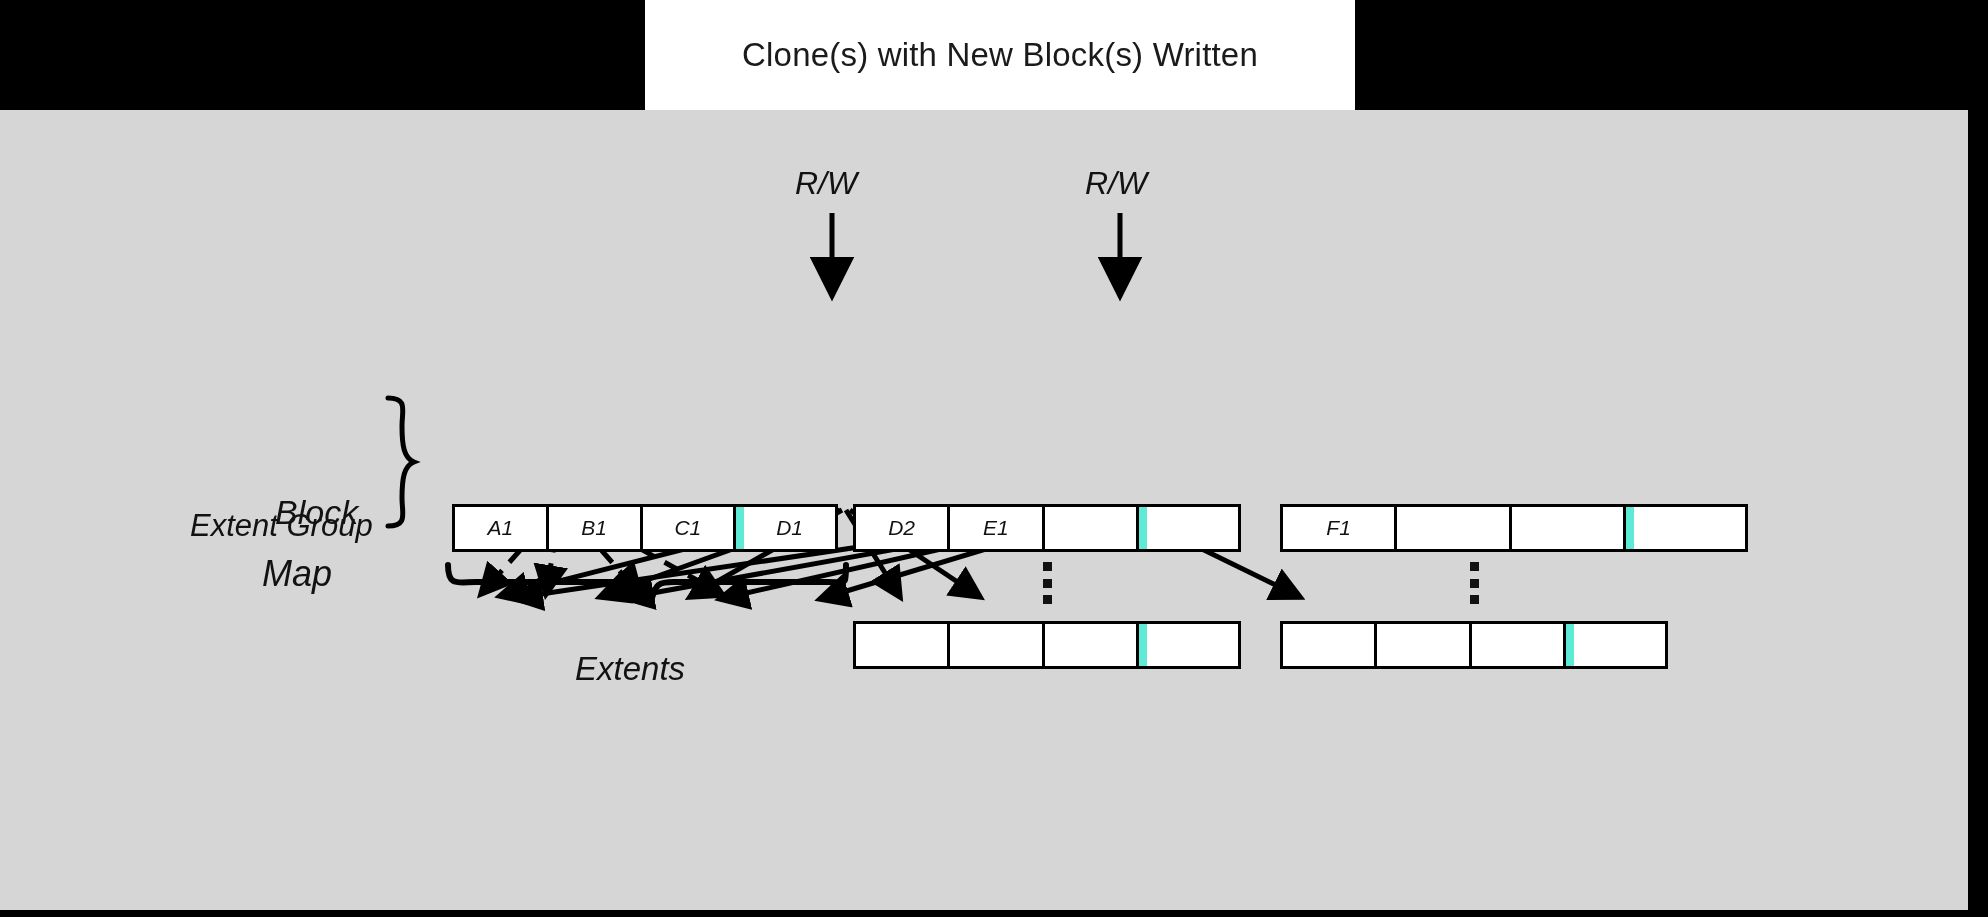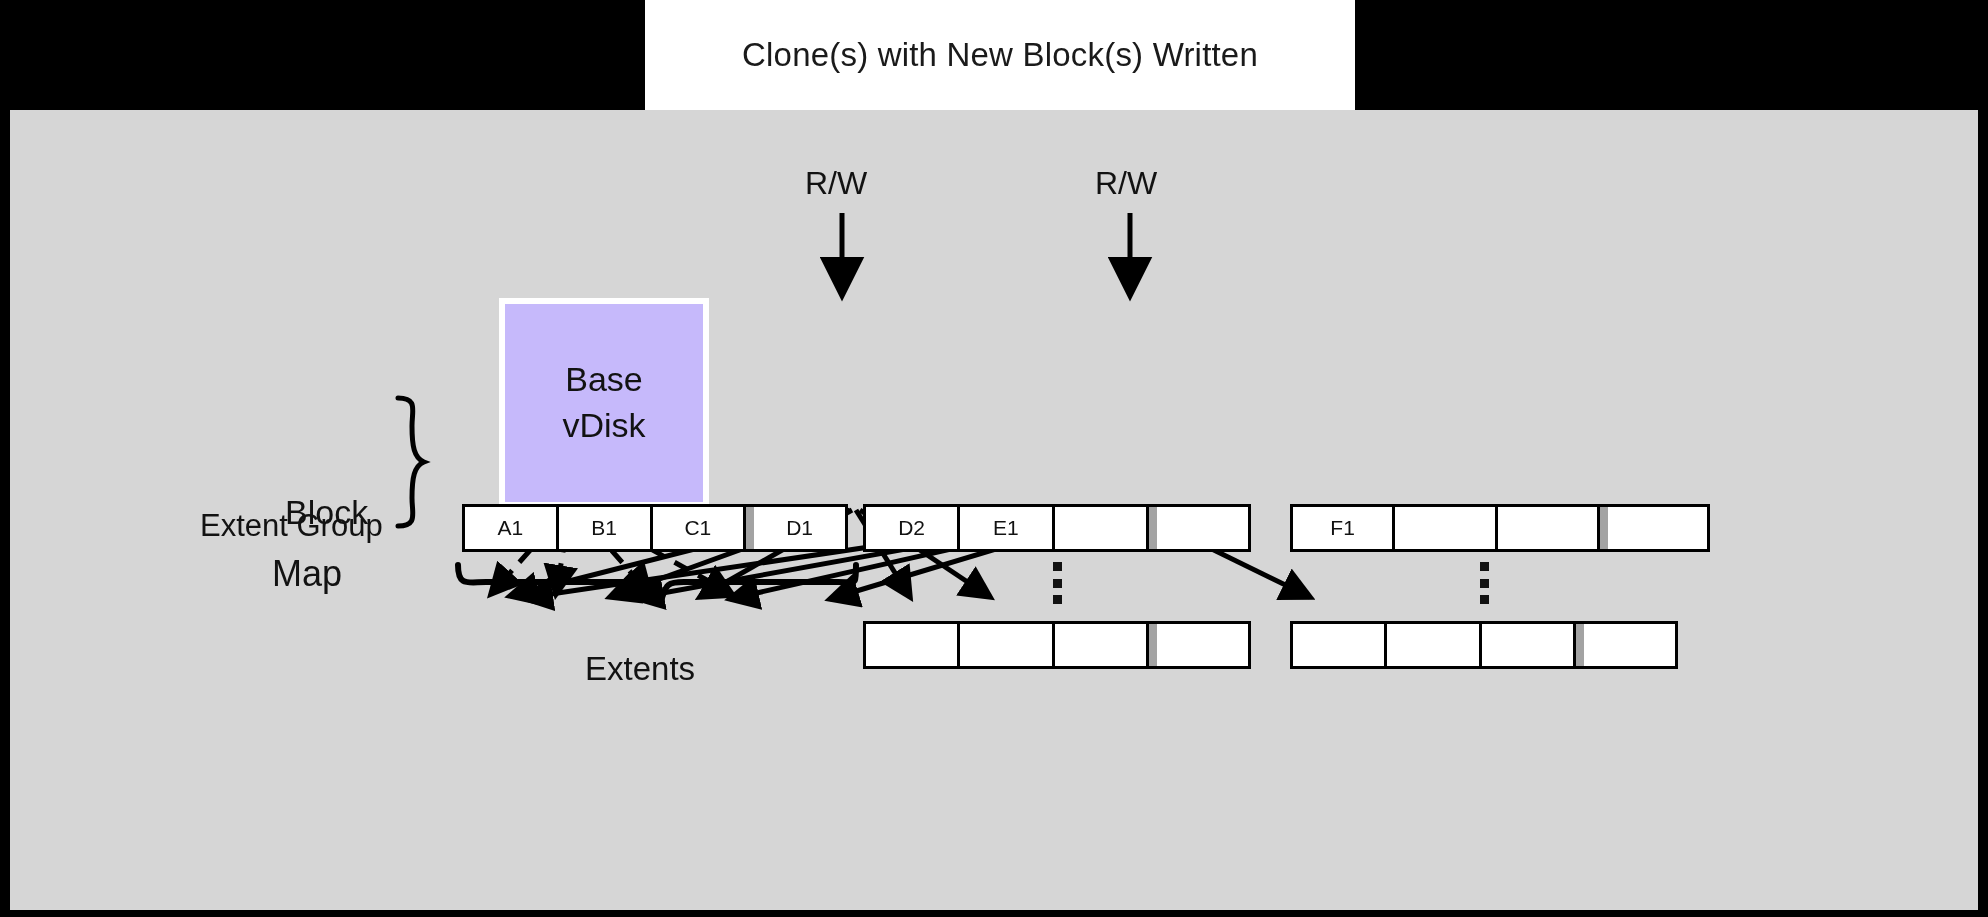--- a/index.html
+++ b/index.html
@@ -22,22 +22,23 @@
     background:#ffffff;
     display:flex;align-items:center;justify-content:center;
   }
   .title-text{
     font-size:33px;color:#1a1a1a;letter-spacing:0.2px;font-weight:400;
     white-space:nowrap;
   }
 
   
   .canvas{
-    position:absolute;left:10px;top:110px;width:1968px;height:800px;
+    position:absolute;left:0;top:110px;width:1968px;height:800px;
     background:#d6d6d6;
+    font-style:italic;
   }
 
   
   .vbox{
     position:absolute;
     background:#c6b9fb;
     border:6px solid #ffffff;
     box-sizing:border-box;
     display:flex;align-items:center;justify-content:center;
     text-align:center;
@@ -67,38 +68,38 @@
   
   .lbl{position:absolute;color:#121212;white-space:nowrap;}
   #lbl-block{left:237px;top:383px;font-size:34px;margin-left:38px;}
   #lbl-map{left:262px;top:443px;font-size:36px;}
   #lbl-extentgroup{left:190px;top:398px;font-size:31px;}
   #lbl-extents{left:575px;top:540px;font-size:33px;}
 
   
   .eg{
     position:absolute;display:flex;
-    background:#a3a3a3;
+    background:#5eead4;
     border:3px solid #000000;
     box-sizing:border-box;
     height:48px;
   }
   .cell{
     flex:1 1 0;
     border-right:3px solid #000000;
     box-sizing:border-box;
     display:flex;align-items:center;justify-content:center;
     font-size:21px;color:#121212;
     background:#ffffff;
   }
   .cell:last-child{border-right:none;margin-left:8px;}
 
   #eg-r1c1{left:452px;top:394px;width:386px;}
   #eg-r1c2{left:853px;top:394px;width:388px;}
-  #eg-r1c3{left:1280px;top:394px;width:420px;}
+  #eg-r1c3{left:1280px;top:394px;width:468px;}
   #eg-r2c2{left:853px;top:511px;width:388px;}
   #eg-r2c3{left:1280px;top:511px;width:388px;}
 
   
   .vdots{
     position:absolute;width:10px;
     display:flex;flex-direction:column;justify-content:space-between;
     height:42px;
   }
   .vdots i{display:block;width:9px;height:9px;background:#121212;}
@@ -130,26 +131,20 @@
           <path d="M0,0 L9,4.5 L0,9 z" fill="#000"></path>
         </marker>
         <marker id="ahb" markerWidth="7" markerHeight="7" refX="5.8" refY="3.5" orient="auto" markerUnits="strokeWidth">
           <path d="M0,0 L7,3.5 L0,7 z" fill="#000"></path>
         </marker>
       </defs>
       <line x1="832" y1="103" x2="832" y2="184" stroke="#000" stroke-width="5" marker-end="url(#ah)"></line>
       <line x1="1120" y1="103" x2="1120" y2="184" stroke="#000" stroke-width="5" marker-end="url(#ah)"></line>
     </svg>
 
-    <div class="vbox" id="box-base">
-      <div>
-        <span>Base</span><br>
-        <span>vDisk</span>
-      </div>
-    </div>
 
 
     <div class="ellipsis-h">...</div>
 
 
     <div class="lbl" id="lbl-block">Block</div>
     <div class="lbl" id="lbl-map">Map</div>
     <div class="lbl" id="lbl-extentgroup">Extent Group</div>
     <div class="lbl" id="lbl-extents">Extents</div>
 

